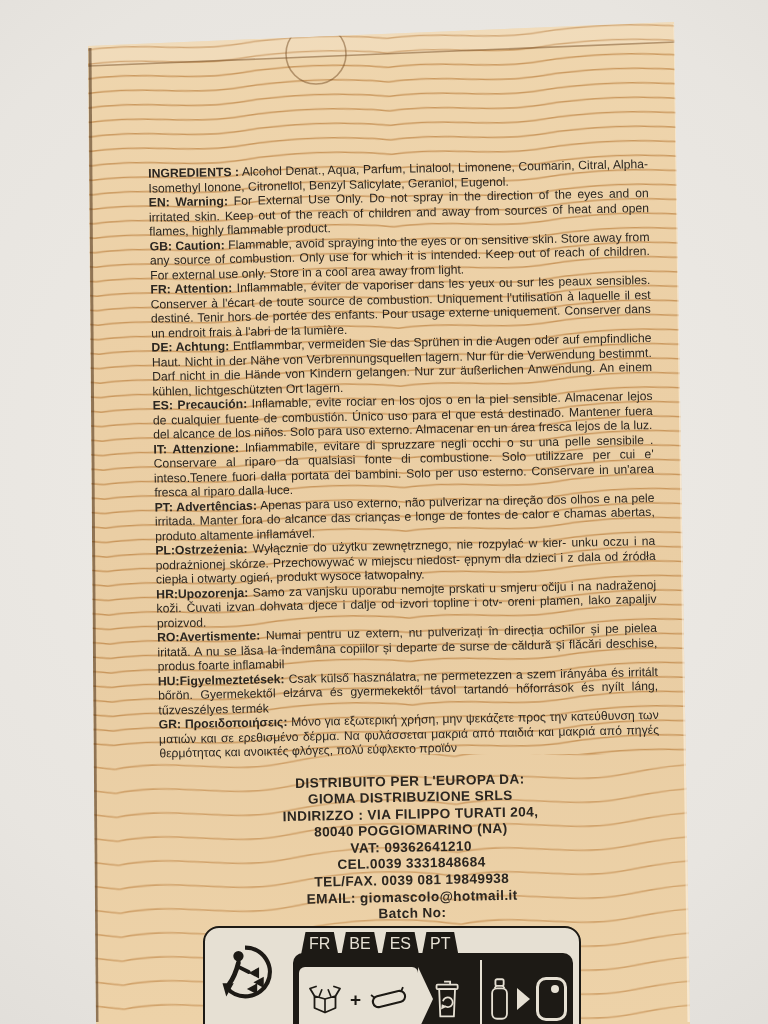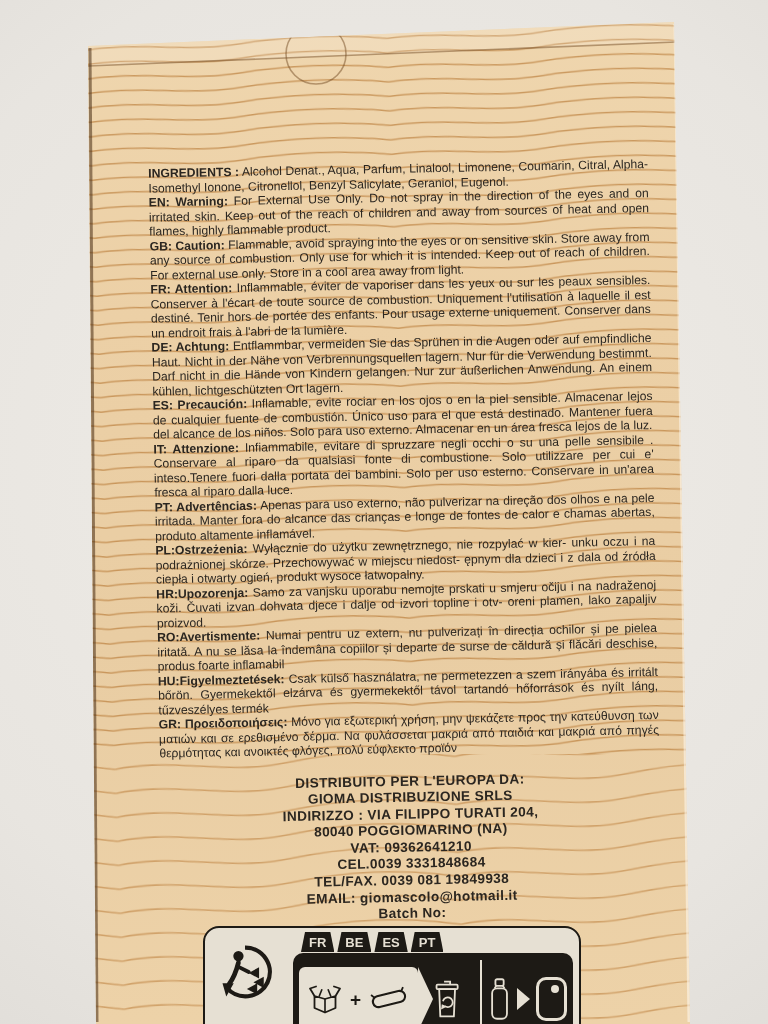--- a/index.html
+++ b/index.html
@@ -25,21 +25,21 @@
   .distributor div{white-space:nowrap;}
   
   .infotri{
     position:absolute;left:117px;top:912px;width:378px;height:150px;
     background:#e6e0d3;border:2px solid #1d1a15;border-radius:16px;
     box-sizing:border-box;padding:6px 8px;
   }
   .triman{position:absolute;left:10px;top:14px;}
   .tabs{position:absolute;left:96px;top:4px;display:flex;gap:3px;}
   .tab{
-    background:#1d1a15;color:#e6e0d3;font-weight:bold;font-size:13px;
+    background:#1d1a15;color:#e6e0d3;font-weight:normal;font-size:16px;
     padding:3px 8px 2px 8px;clip-path:polygon(12% 0,88% 0,100% 100%,0 100%);
   }
   .blackbar{
     position:absolute;left:88px;top:25px;width:280px;height:92px;
     background:#1d1a15;border-radius:10px;display:flex;align-items:center;
     box-sizing:border-box;padding:5px 6px;gap:6px;
   }
   .arrowseg{
     position:relative;background:#e6e0d3;border-radius:6px;height:64px;
     display:flex;align-items:center;gap:7px;padding:0 8px;

